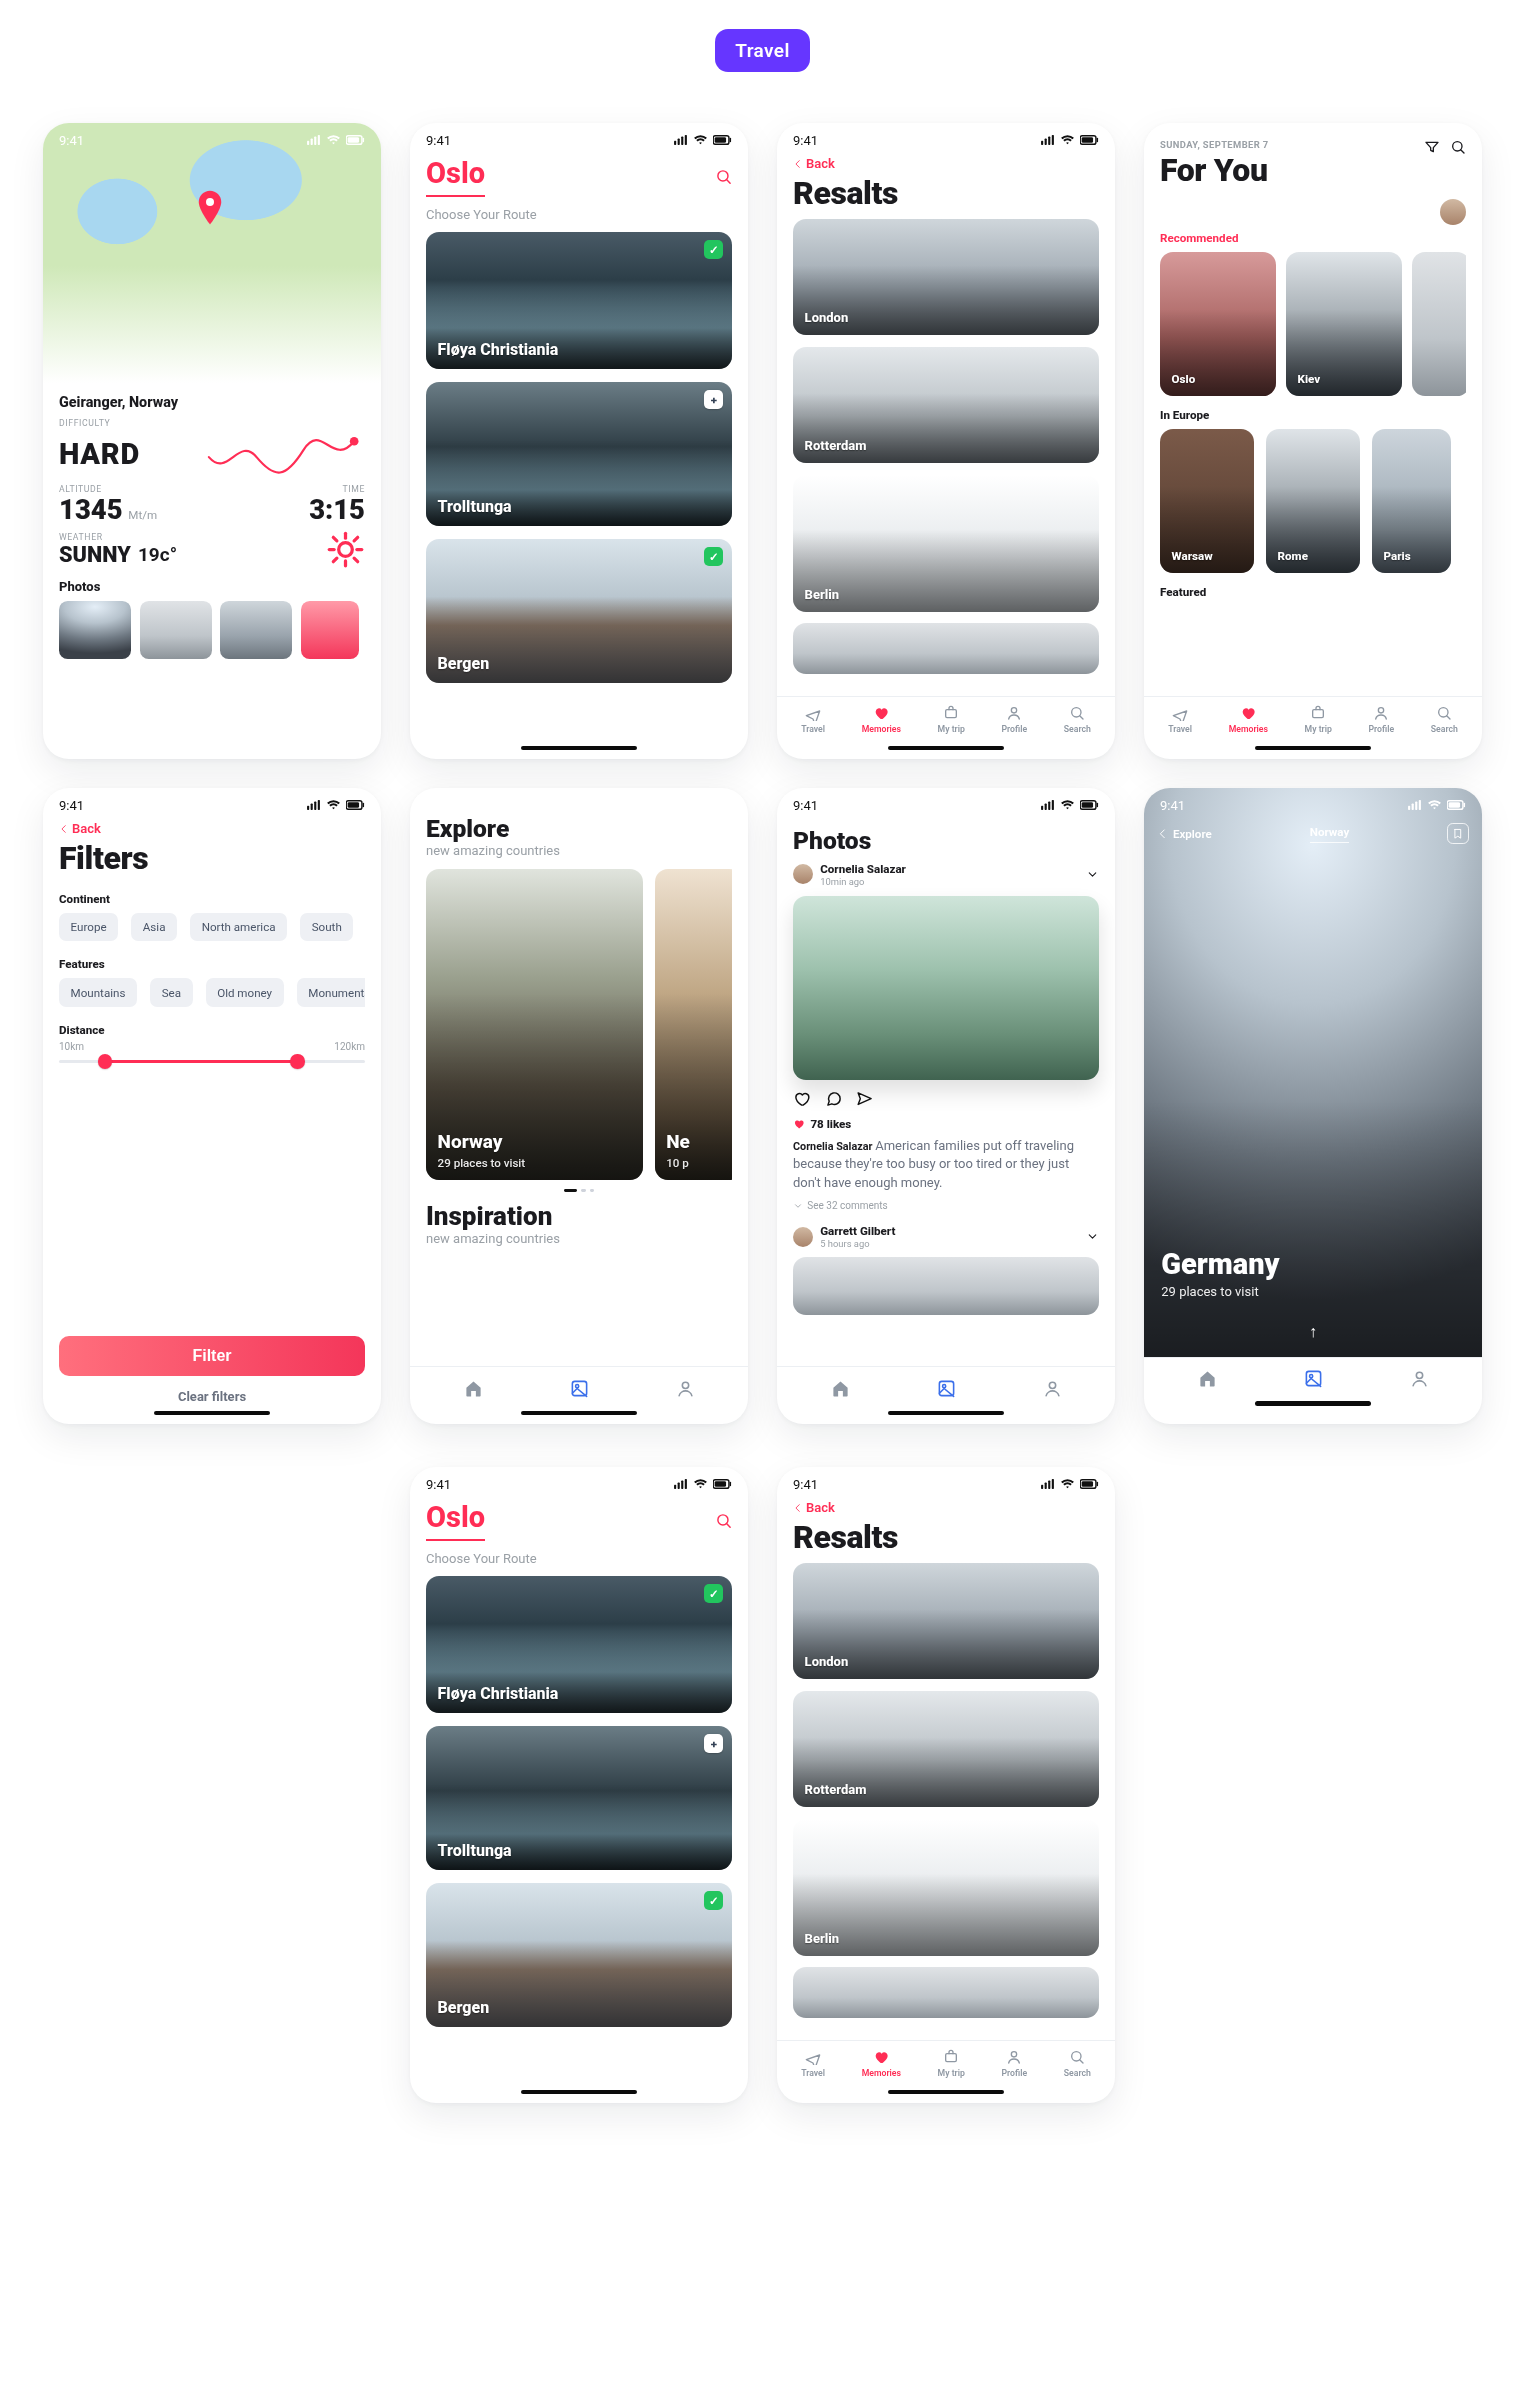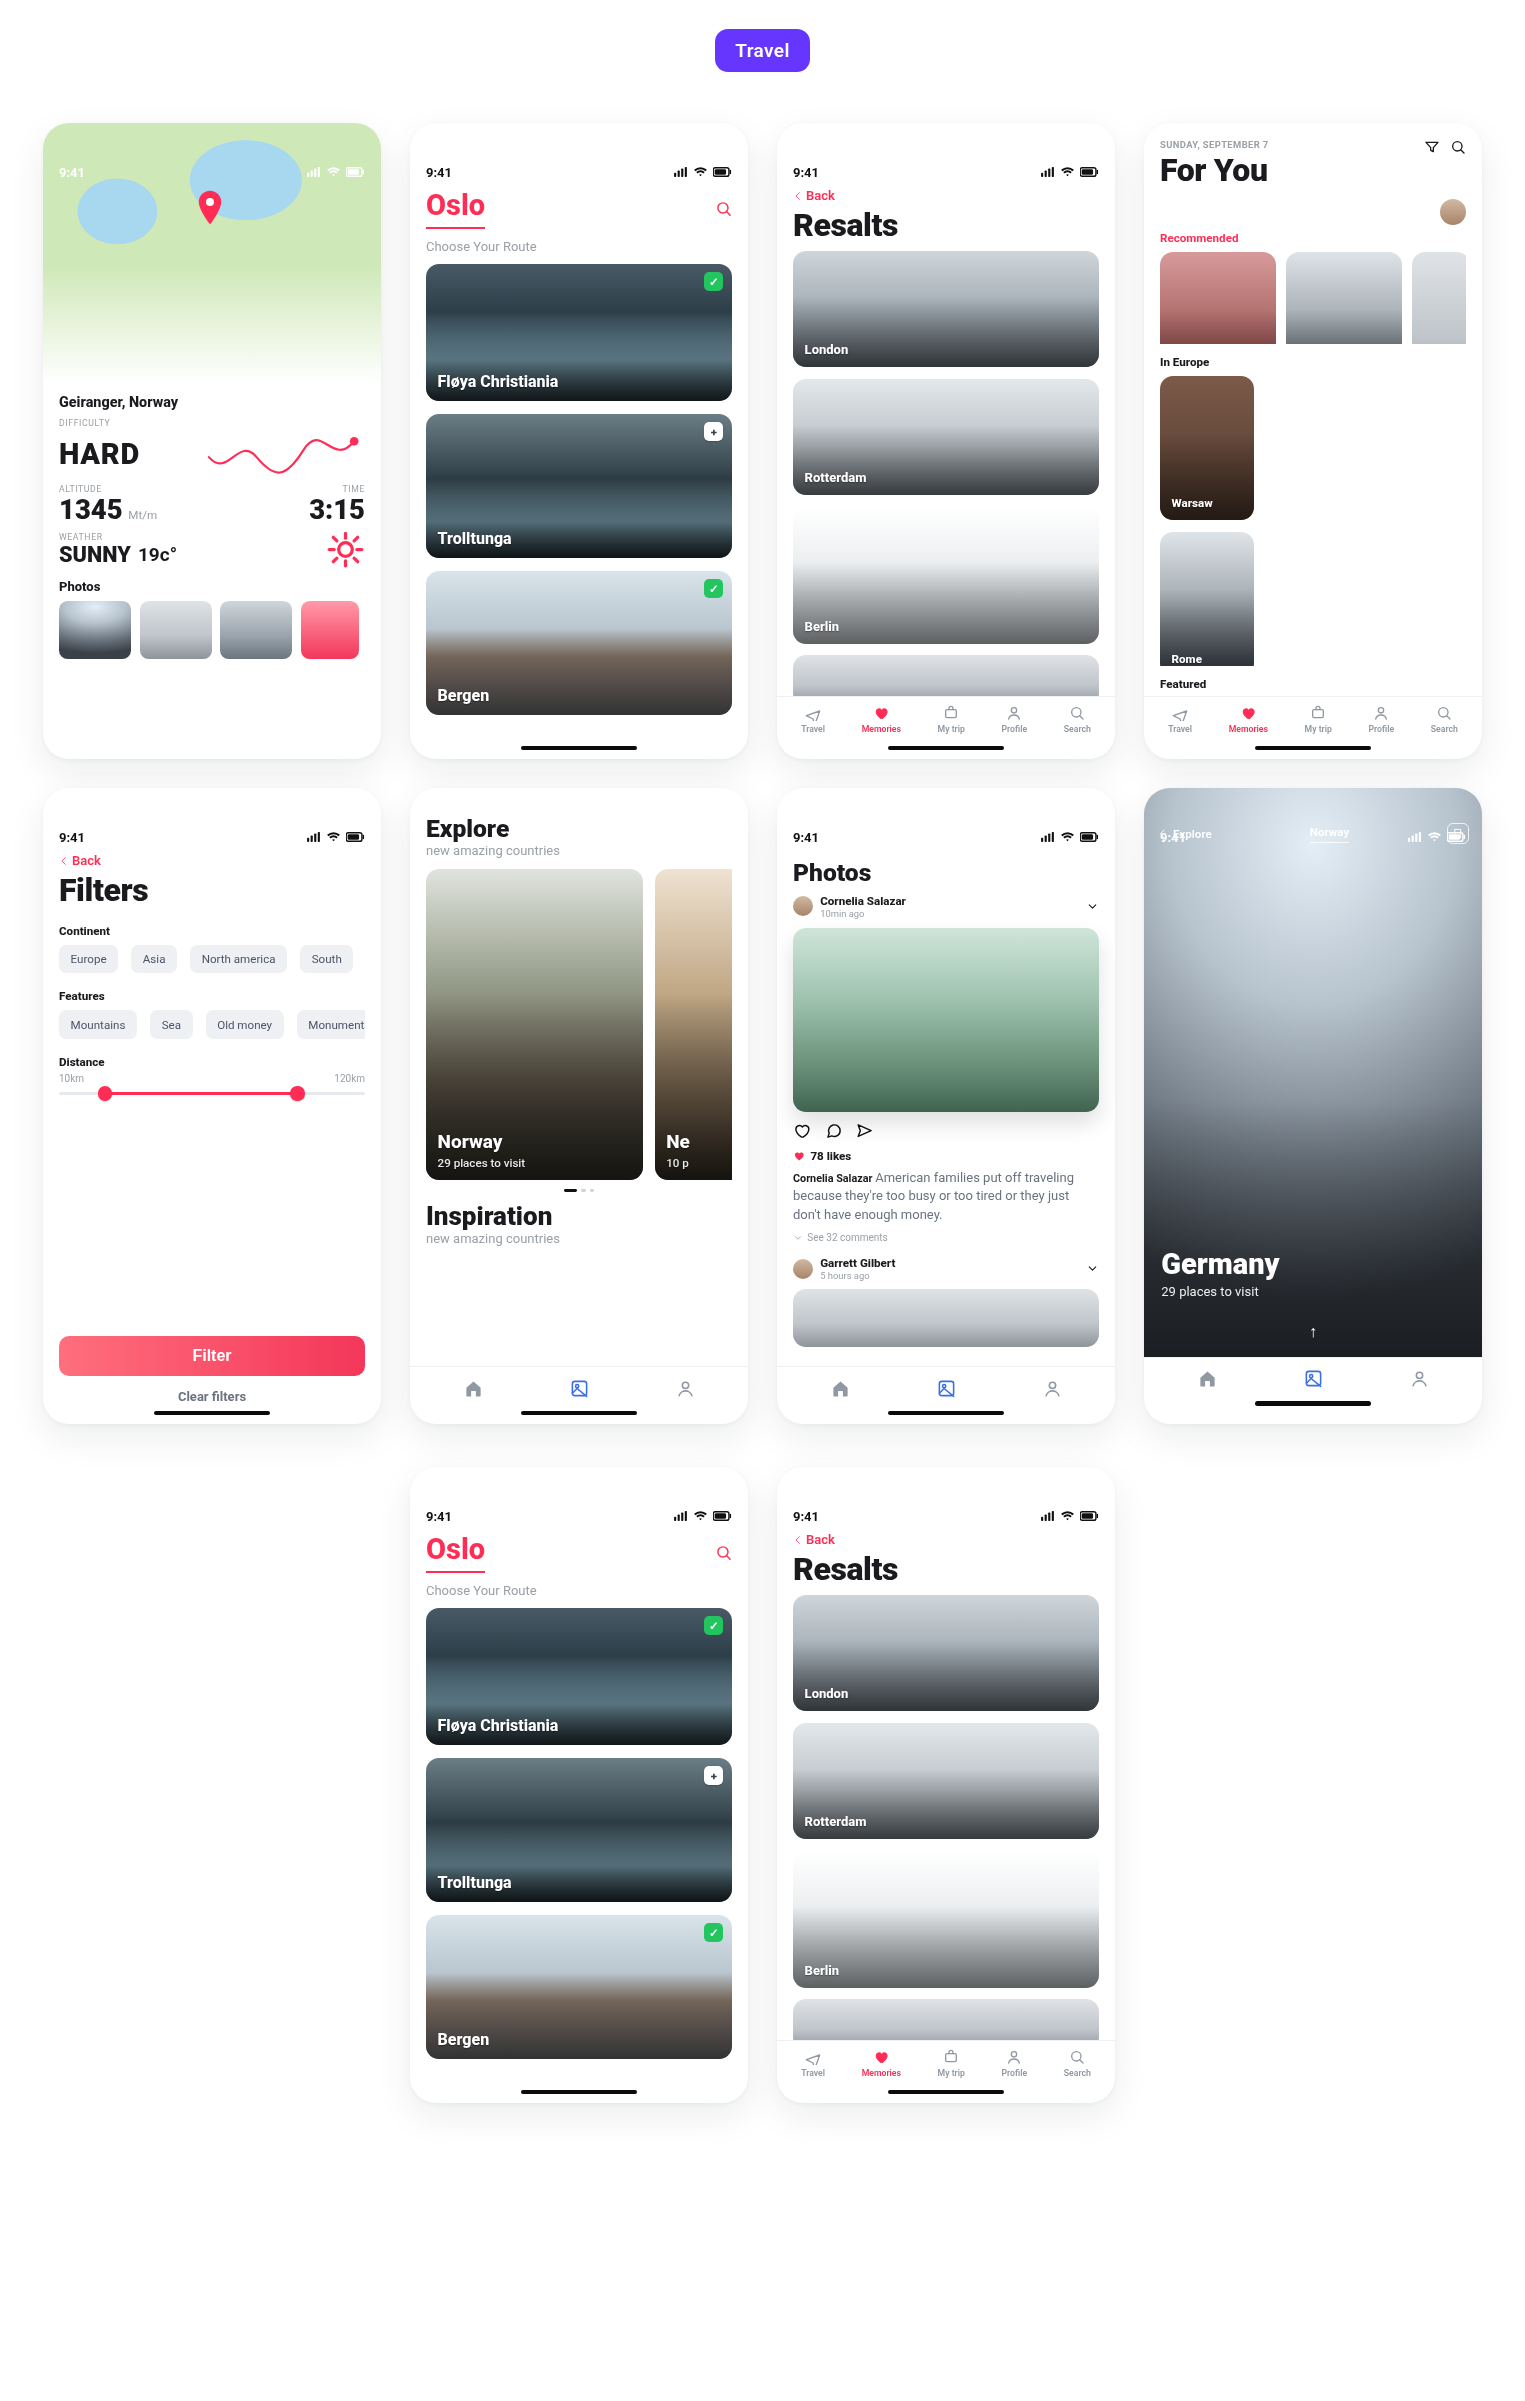--- a/index.html
+++ b/index.html
@@ -29,21 +29,21 @@
   .row-center{display:grid;grid-template-columns:repeat(4,minmax(0,1fr));gap:29px;}
   .row-center > .spacer{visibility:hidden;}
   .phone{
     background:#fff;border-radius:var(--card-r);
     box-shadow:0 13px 36px rgba(16,24,40,.08),0 1.4px 4.3px rgba(16,24,40,.04);
     overflow:hidden;position:relative;
     height:636px;display:flex;flex-direction:column;
   }
   .status{
     display:flex;align-items:center;justify-content:space-between;
-    padding:10px 16px 4.3px;font-weight:700;font-size:13px;color:#111;margin-top:32px;
+    padding:10px 16px 4.3px;font-weight:400;font-size:13px;color:#111;
   }
   .status.light{color:#fff;}
   .sicons{display:flex;gap:5.8px;align-items:center;}
   .content{flex:1;overflow:hidden;display:flex;flex-direction:column;}
   .pad{padding:4.3px 16px 0 16px;}
   .home-ind{height:4.3px;width:116px;background:#0b0b0b;border-radius:2.9px;margin:7.2px auto 8.7px;}
 
   
   .back{color:var(--brand);font-weight:600;font-size:13px;display:flex;align-items:center;gap:2.9px;}
   .title-xl{font-weight:900;font-size:32px;letter-spacing:-0.4px;margin:2.9px 0 7.2px;}
@@ -384,21 +384,21 @@
               <div class="shade"></div>
               <div class="label" style="font-size:11.6px;">Oslo</div>
             </div>
           <div class="imgcard bg-rome" style="width:116px;height:144px;">
               <div class="shade"></div>
               <div class="label" style="font-size:11.6px;">Kiev</div>
             </div>
           <div class="imgcard bg-mono" style="width:58px;height:144px;"></div>
         </div>
         <div style="font-weight:800;margin:11.6px 0 7.2px;">In Europe</div>
-        <div style="display:flex;gap:12px;overflow:hidden;flex-direction:column;">
+        <div style="display:flex;gap:12px;overflow:hidden;">
           <div class="imgcard bg-warsaw" style="width:94px;height:144px;">
               <div class="shade"></div>
               <div class="label" style="font-size:11.6px;">Warsaw</div>
             </div>
           <div class="imgcard bg-rome" style="width:94px;height:144px;">
               <div class="shade"></div>
               <div class="label" style="font-size:11.6px;">Rome</div>
             </div>
           <div class="imgcard bg-paris" style="width:79px;height:144px;">
               <div class="shade"></div>

